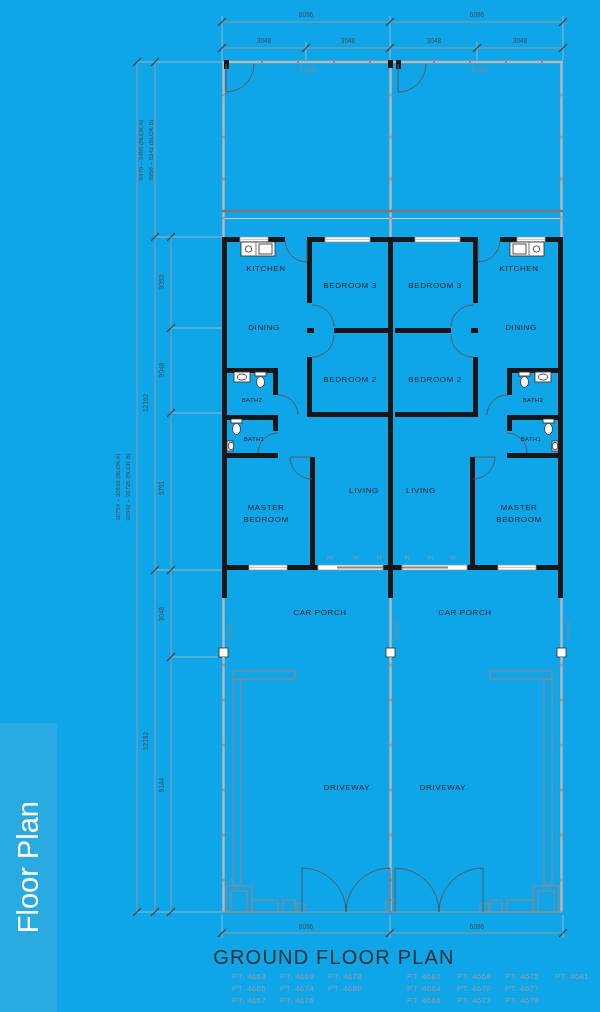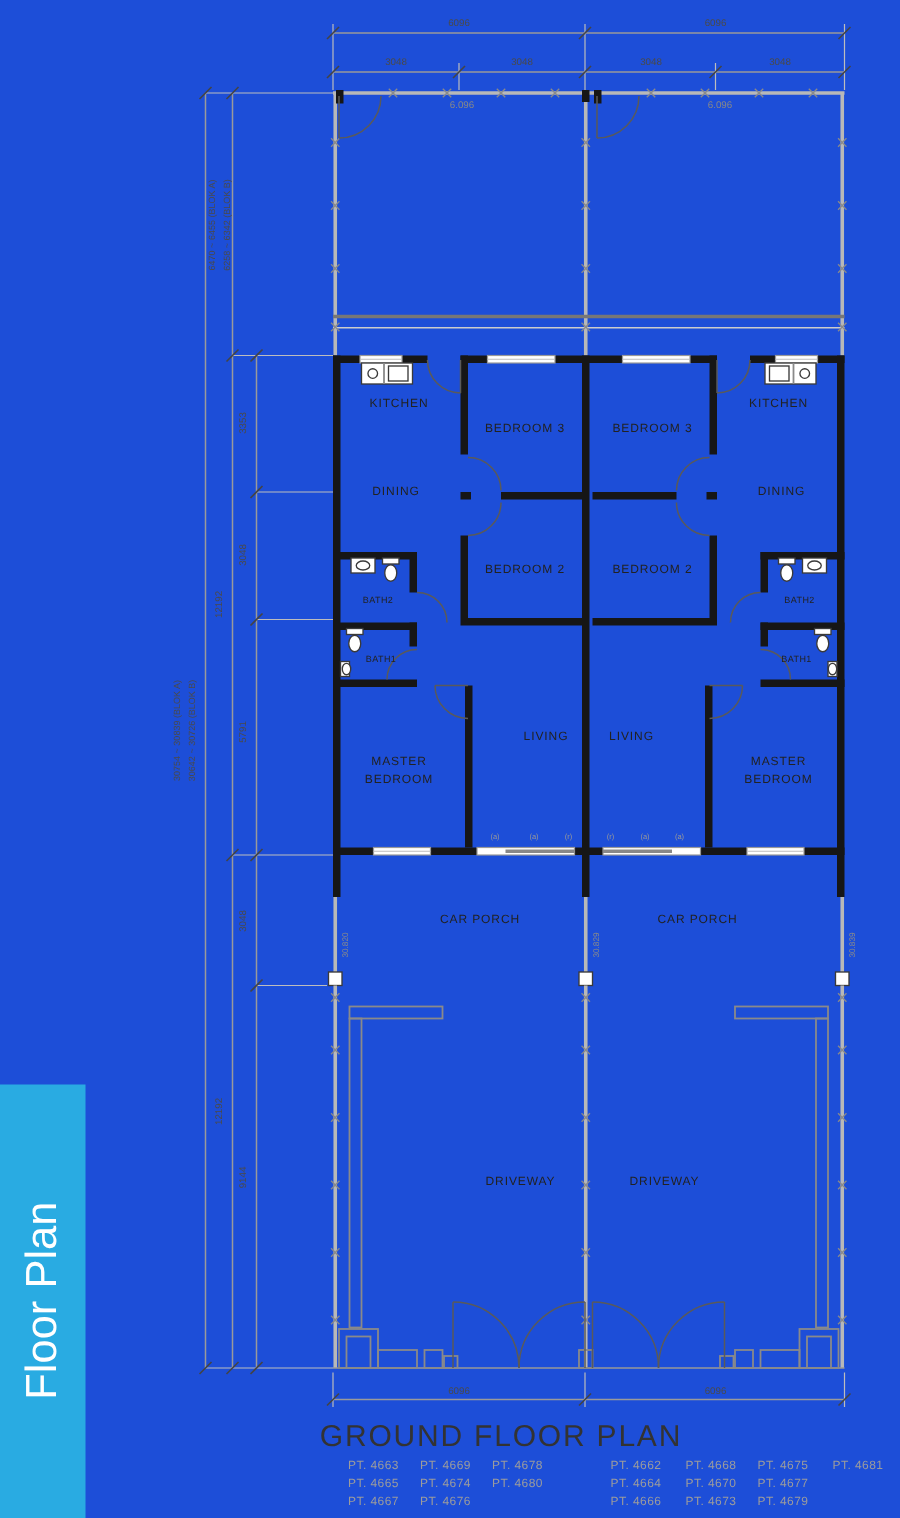--- a/index.html
+++ b/index.html
@@ -1,16 +1,16 @@
 <!DOCTYPE html>
 <html><head>
 <meta charset="utf-8">
 <style>
   html,body{margin:0;padding:0;background:#fff;width:600px;height:1012px;overflow:hidden;}
-  #stage{position:relative;width:600px;height:1012px;background:#1d4ed8;font-family:"Liberation Sans",sans-serif;}
+  #stage{position:relative;width:600px;height:1012px;background:#0ea5e9;font-family:"Liberation Sans",sans-serif;}
   svg{position:absolute;left:0;top:0;}
   svg text{font-family:"Liberation Sans",sans-serif;fill:#4a4a4a;}
   .dim{font-size:6.5px;}
   .dimr{font-size:6px;}
   .yard{font-size:6.5px;fill:#888;}
   .room{font-size:8px;fill:#222;letter-spacing:.6px;}
   .bath{font-size:6px;fill:#222;letter-spacing:.3px;}
   .bmark{font-size:5.5px;fill:#8a8a8a;}
   .tiny{font-size:5px;fill:#999;}
   .title{font-size:20px;fill:#333;letter-spacing:1.2px;}

